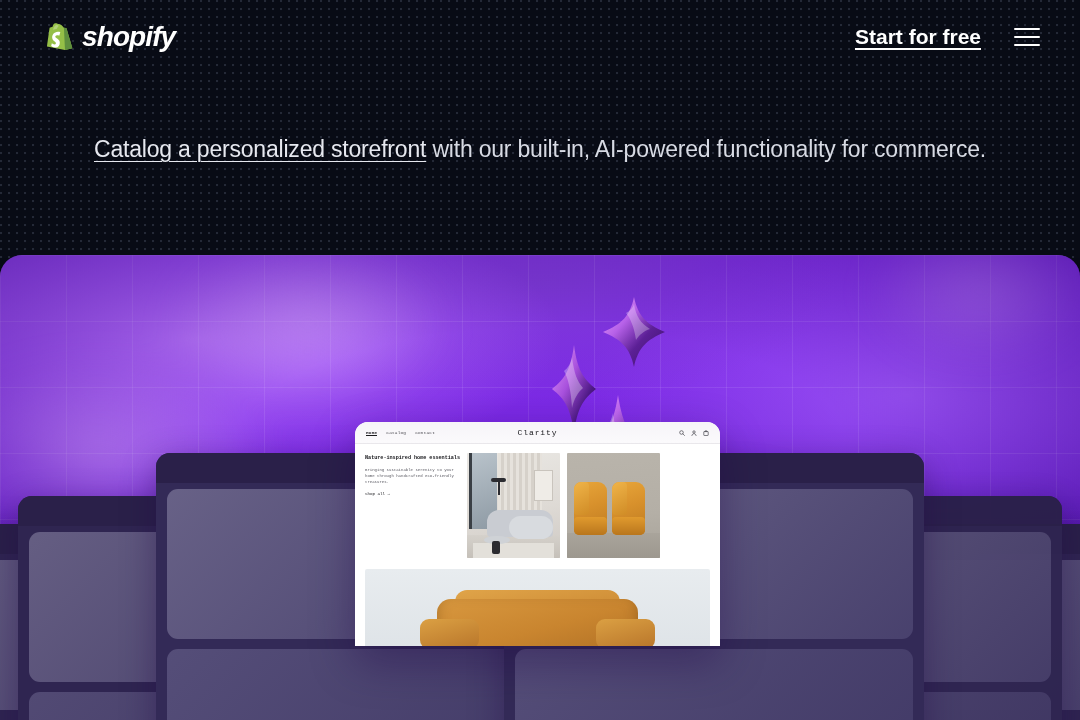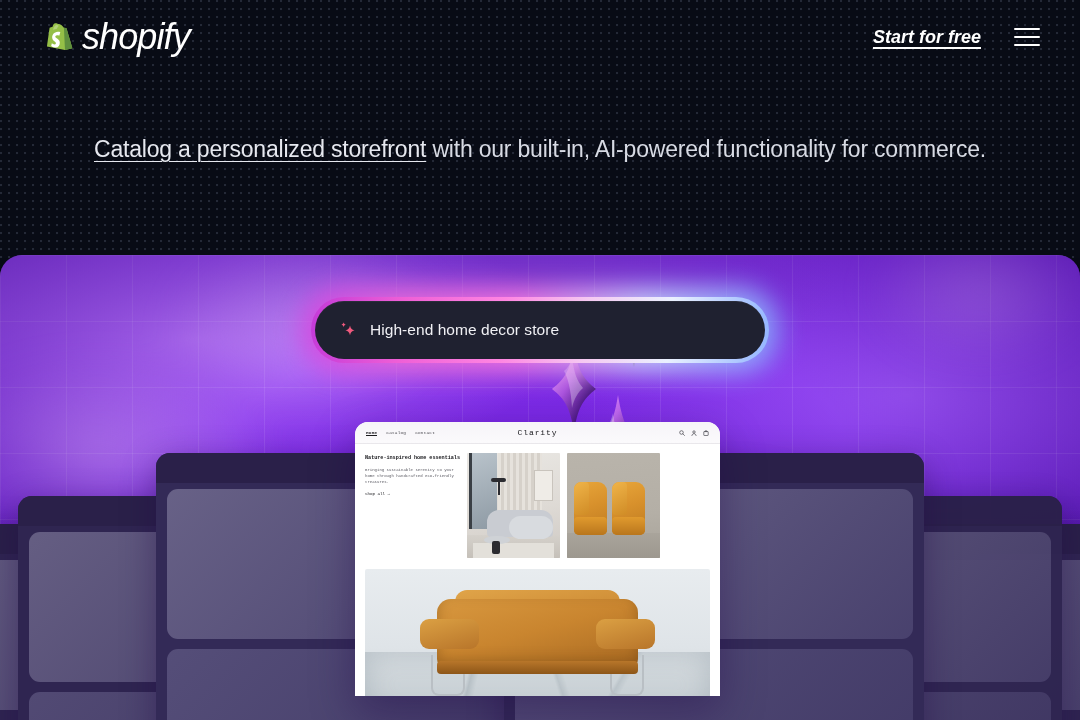--- a/index.html
+++ b/index.html
@@ -19,29 +19,28 @@
       #080b15;
   }
   .nav {
     position:absolute; left:0; top:0; width:1080px; height:74px;
     display:flex; align-items:center; z-index:7;
   }
   .logo { display:flex; align-items:center; gap:9px; margin-left:44px; }
   .bag { width:29px; height:33px; position:relative; }
   .bag svg { display:block; }
   .logo-word {
-    color:#ffffff; font-size:36px; font-weight:400; font-style:italic;
+    color:#ffffff; font-size:28px; font-weight:700; font-style:italic;
     letter-spacing:-.9px;
   }
   .nav-right { margin-left:auto; display:flex; align-items:center; gap:33px; margin-right:40px; }
   .start-free {
-    color:#fff; font-size:18px; font-weight:700; text-decoration:underline;
+    color:#fff; font-size:21px; font-weight:700; text-decoration:underline;
     text-underline-offset:3.5px; text-decoration-thickness:1.6px; cursor:pointer;
     white-space:nowrap;
-    font-style:italic;
   }
   .burger { width:26px; height:18px; display:flex; flex-direction:column; justify-content:space-between; cursor:pointer; }
   .burger i { display:block; height:2.4px; background:#fff; border-radius:2px; }
 
   .headline {
     position:absolute; top:66px; left:0; width:1080px; text-align:center;
     color:#fff; font-size:51px; font-weight:700; letter-spacing:-1.4px; line-height:1.07;
   }
   .subhead {
     position:absolute; top:134px; left:0; width:1080px; text-align:center;
@@ -123,21 +122,21 @@
   .search-inner {
     position:absolute; inset:4px; border-radius:30px; background:#1f2130;
     display:flex; align-items:center; padding-left:23px; gap:13px;
     box-shadow:inset 0 1px 0 rgba(255,255,255,.05);
   }
   .sparkle-sm { width:19px; height:19px; flex:0 0 19px; }
   .search-text { color:#f0f0f4; font-size:15.5px; letter-spacing:.05px; }
 
   
   .store {
-    position:absolute; left:355px; top:422px; width:365px; height:274px;
+    position:absolute; left:355px; top:422px; width:365px; height:224px;
     background:#fff; border-radius:13px 13px 0 0; overflow:hidden;
     box-shadow:0 16px 44px rgba(30,5,70,.40);
   }
   .store-top {
     height:22px; display:flex; align-items:center; padding:0 11px;
     background:linear-gradient(180deg,#f6f4f8,#fbfafc);
     border-bottom:1px solid rgba(0,0,0,.05);
   }
   .st-nav { display:flex; gap:9px; align-items:center; }
   .st-nav span { font-size:4.4px; color:#4a4a50; font-family:"Liberation Mono", monospace; letter-spacing:.2px; }
@@ -362,33 +361,20 @@
           <stop offset=".6" stop-color="#5a1f98"></stop>
               <stop offset="1" stop-color="#30095c"></stop>
         </linearGradient>
           </defs>
         <path d="M36 2c5 32 13 45 34 58-21 13-29 26-34 58-5-32-13-45-34-58C23 47 31 34 36 2z" fill="url(#g3)"></path>
         <path d="M31 20c3 22 7 33 15 42-7 6-12 15-15 27-2-24-6-40-11-49 5-4 9-11 11-20z" fill="#ffffff" opacity=".32"></path>
       </svg>
     </div>
   </div>
 
-  <div class="search-wrap">
-    <div class="search-glow"></div>
-    <div class="search-ring"></div>
-    <div class="search-inner">
-      <span class="sparkle-sm">
-        <svg width="19" height="19" viewBox="0 0 19 19">
-          <path d="M12 4.4c.7 3 1.7 4 4.5 4.9-2.8.9-3.8 2-4.5 5-.7-3-1.7-4.1-4.5-5 2.8-.9 3.8-1.9 4.5-4.9z" fill="#f05a7e"></path>
-          <path d="M5.6 1.2c.35 1.5.85 2 2.2 2.45-1.35.45-1.85 1-2.2 2.5-.35-1.5-.85-2.05-2.2-2.5 1.35-.45 1.85-.95 2.2-2.45z" fill="#f05a7e"></path>
-        </svg>
-      </span>
-      <span class="search-text">High-end home decor store</span>
-    </div>
-  </div>
 
   <div class="store">
     <div class="store-top">
       <div class="st-nav">
         <span class="active">Home</span>
         <span>Catalog</span>
         <span>Contact</span>
       </div>
       <div class="st-brand">Clarity</div>
       <div class="st-icons">

